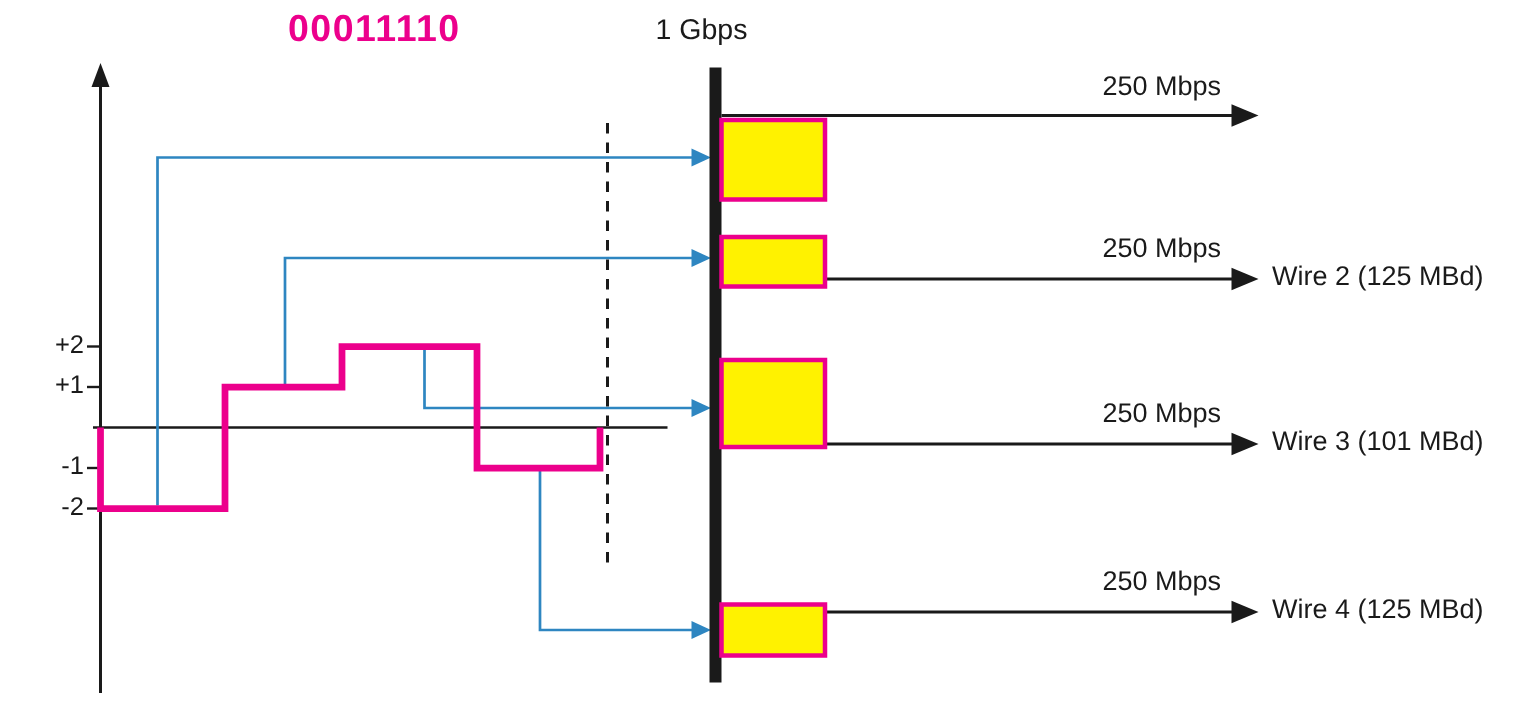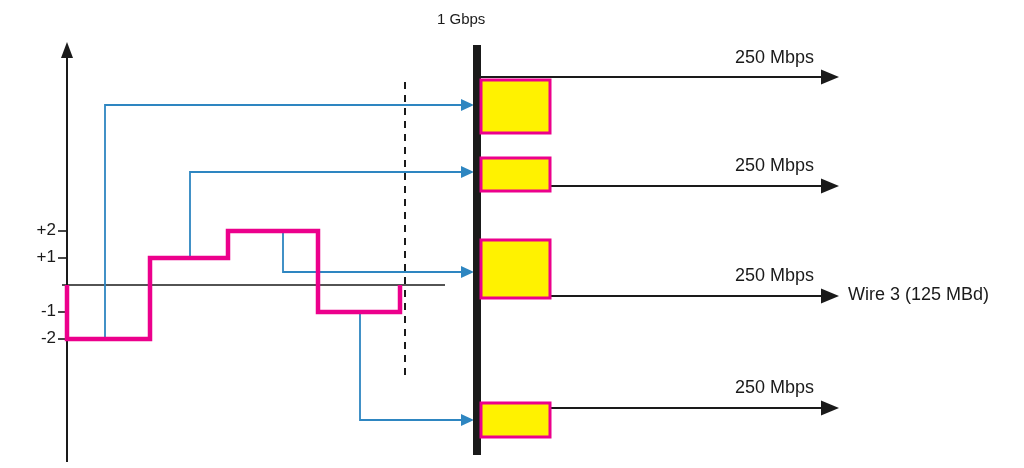--- a/index.html
+++ b/index.html
@@ -17,21 +17,21 @@
     font-family:"Liberation Sans", sans-serif;
     color:var(--ink);
     white-space:nowrap;
     line-height:1.1;
   }
   .bits{
     left:192px;top:6px;
     font-size:25px;font-weight:600;letter-spacing:1px;
     color:var(--magenta);
   }
-  .in-rate{left:437px;top:11px;font-size:15px;}
+  .in-rate{left:437px;top:11px;font-size:19px;}
   .axis-label{width:36px;text-align:right;font-size:17px;}
   .al-p2{left:20px;top:221px;}
   .al-p1{left:20px;top:248px;}
   .al-m1{left:20px;top:302px;}
   .al-m2{left:20px;top:329px;}
   .rate-label{width:110px;text-align:right;font-size:18px;}
   .rl-1{left:704px;top:48px;}
   .rl-2{left:704px;top:156px;}
   .rl-3{left:704px;top:266px;}
   .rl-4{left:704px;top:378px;}
@@ -95,27 +95,30 @@
     <polygon points="839,408 821,400.5 821,415.5" class="ink-fill"></polygon>
 
     <rect x="473" y="45" width="8" height="410" class="ink-fill"></rect>
 
     <rect x="481" y="80" width="69" height="53" class="sym-box"></rect>
     <rect x="481" y="158" width="69" height="33" class="sym-box"></rect>
     <rect x="481" y="240" width="69" height="58" class="sym-box"></rect>
     <rect x="481" y="403" width="69" height="34" class="sym-box"></rect>
   </svg>
 
+  <div class="txt bits">00011110</div>
   <div class="txt in-rate">1 Gbps</div>
 
   <div class="txt axis-label al-p2">+2</div>
   <div class="txt axis-label al-p1">+1</div>
   <div class="txt axis-label al-m1">-1</div>
   <div class="txt axis-label al-m2">-2</div>
 
   <div class="txt rate-label rl-1">250 Mbps</div>
   <div class="txt rate-label rl-2">250 Mbps</div>
   <div class="txt rate-label rl-3">250 Mbps</div>
   <div class="txt rate-label rl-4">250 Mbps</div>
 
-  <div class="txt wire-label wl-3">Wire 3 (125 MBd)</div>
+  <div class="txt wire-label wl-2">Wire 2 (125 MBd)</div>
+  <div class="txt wire-label wl-3">Wire 3 (101 MBd)</div>
+  <div class="txt wire-label wl-4">Wire 4 (125 MBd)</div>
 
 </div>
 
 </body></html>

